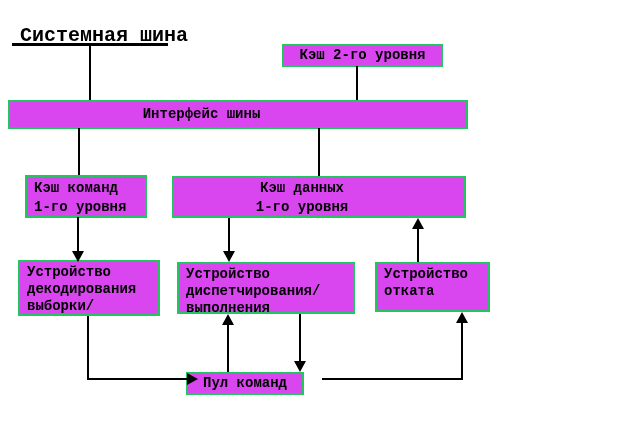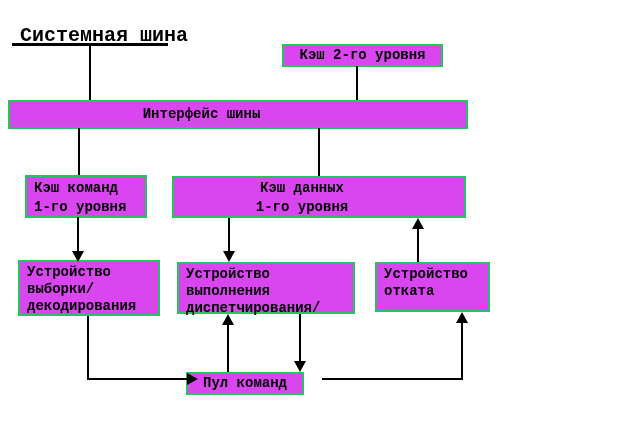--- a/index.html
+++ b/index.html
@@ -82,28 +82,28 @@
     <div class="ln">1-го уровня</div>
   </div>
 
   <div class="box" id="dcache-box">
     <div class="ln">Кэш данных</div>
     <div class="ln">1-го уровня</div>
   </div>
 
   <div class="box pad" id="fetch-box">
     <div class="ln">Устройство</div>
+    <div class="ln">декодирования</div>
     <div class="ln">выборки/</div>
-    <div class="ln">декодирования</div>
   </div>
 
   <div class="box pad" id="dispatch-box">
     <div class="ln">Устройство</div>
+    <div class="ln">диспетчирования/</div>
     <div class="ln">выполнения</div>
-    <div class="ln">диспетчирования/</div>
   </div>
 
   <div class="box pad" id="retire-box">
     <div class="ln">Устройство</div>
     <div class="ln">отката</div>
   </div>
 
   <div class="box ctr" id="pool-box">
     <span class="ln">Пул команд</span>
   </div>

